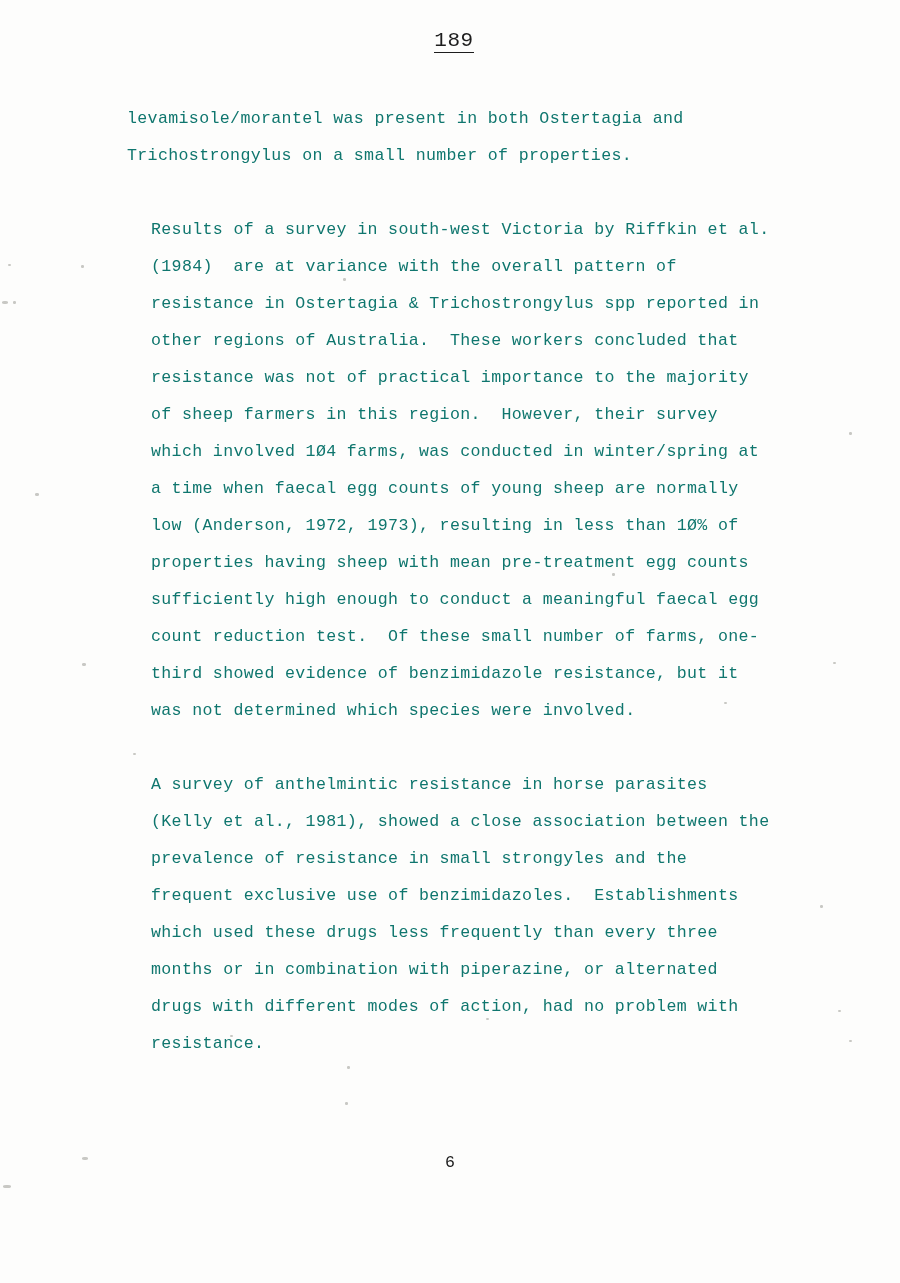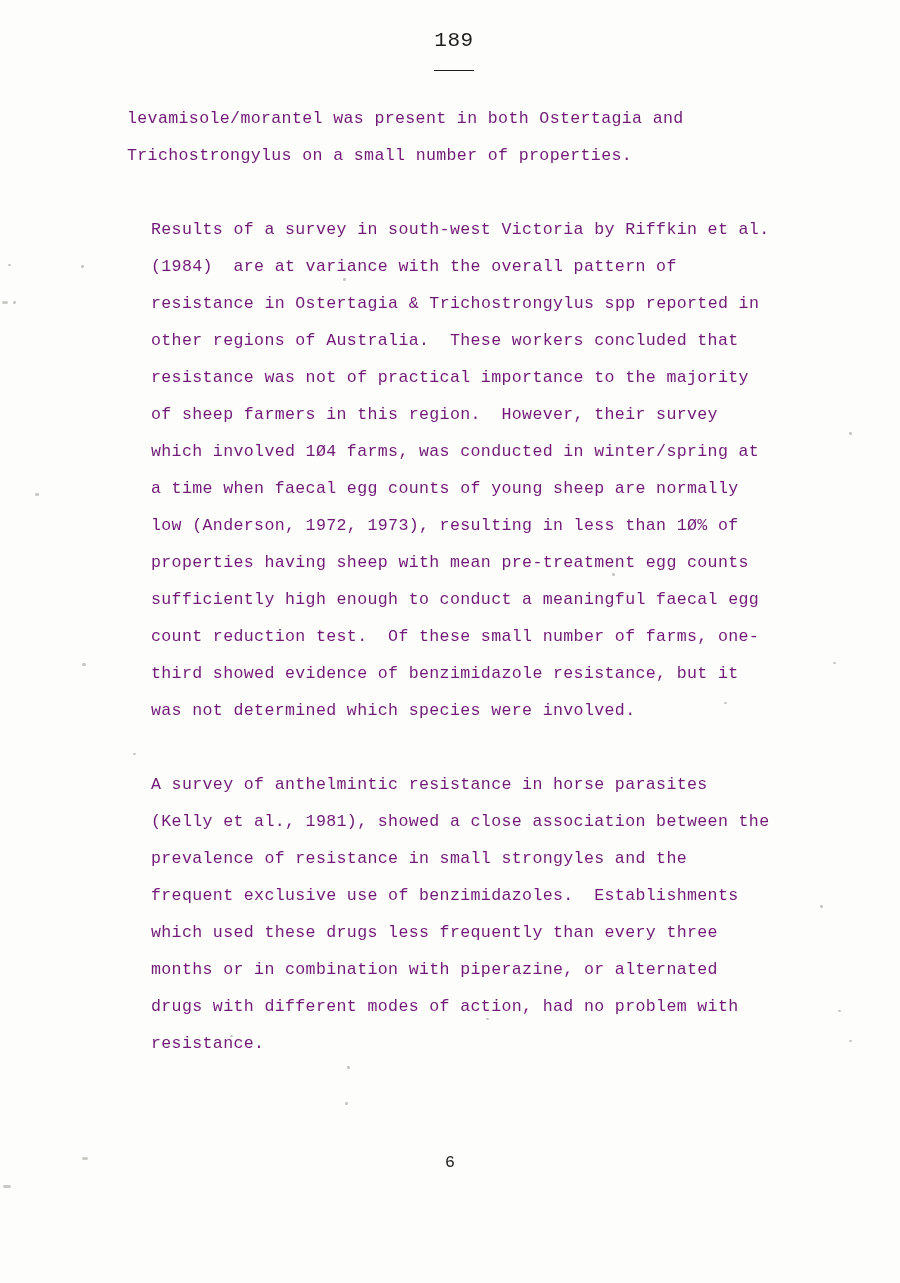--- a/index.html
+++ b/index.html
@@ -36,33 +36,33 @@
     top: 29px;
     left: 0;
     width: 900px;
     text-align: center;
     font-size: 21px;
     letter-spacing: 0.5px;
     color: #1d1d1d;
   }
   .page-number span {
     border-bottom: 1.5px solid #1d1d1d;
-    padding-bottom: 18px;
+    padding-bottom: 0;
     margin-left: 8px;
   }
 
   
   .body-text {
     position: absolute;
     top: 100px;
     left: 127px;
     width: 730px;
     font-size: 16.6px;
     line-height: 37px;
-    color: #701a75;
+    color: #0f766e;
     letter-spacing: 0.35px;
     white-space: pre-wrap;
   }
 
   .para {
     margin: 0;
     white-space: pre-wrap;
   }
   .para + .para {
     margin-top: 37px;

